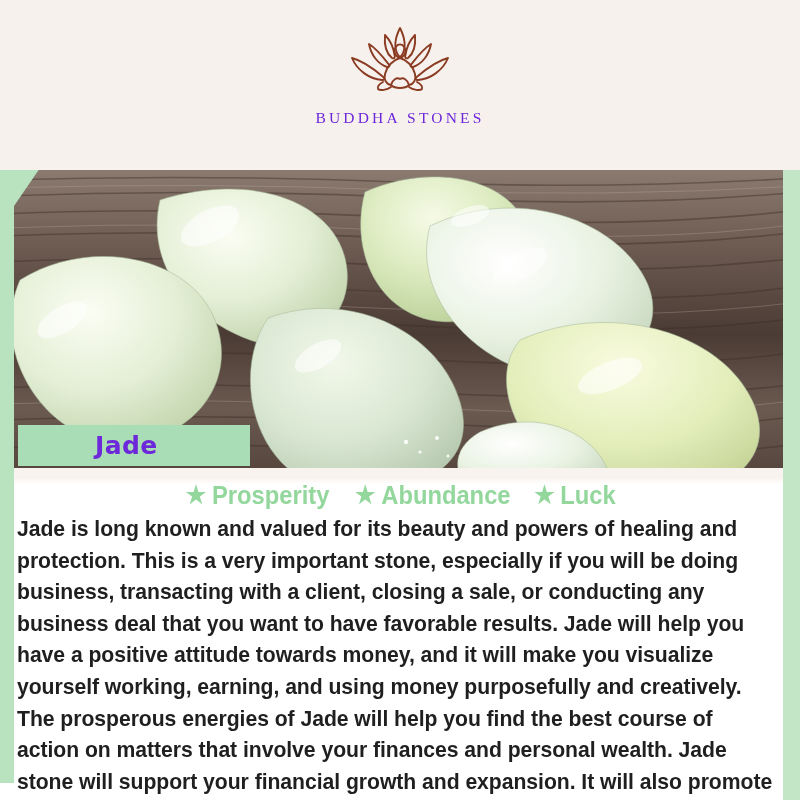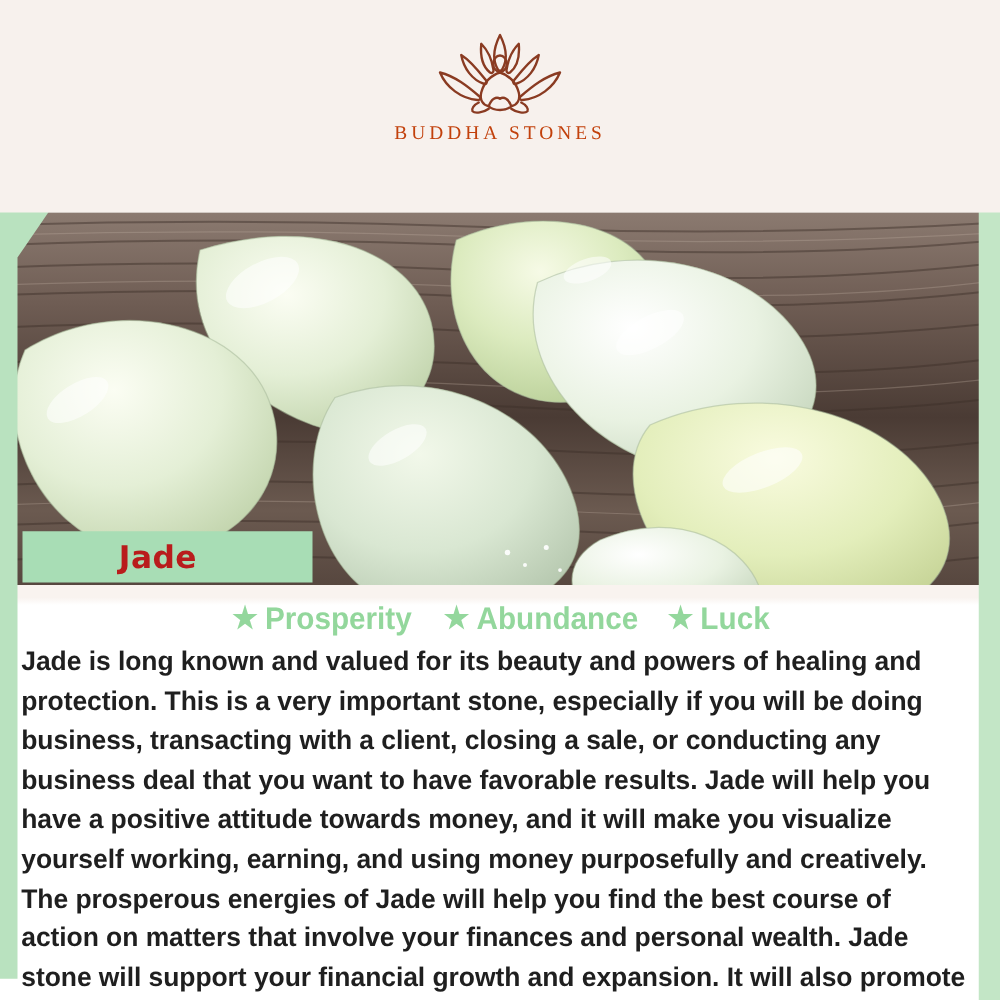--- a/index.html
+++ b/index.html
@@ -91,25 +91,25 @@
     display: flex;
     flex-direction: column;
     align-items: center;
   }
   .logo-mark {
     width: 130px;
     height: 74px;
     display: block;
   }
   .logo-word {
-    margin-top: 2px;
+    margin-top: 13px;
     font-family: "Liberation Serif", serif;
     font-size: 15.5px;
     letter-spacing: 3.2px;
-    color: #c2410c;
+    color: #6d28d9;
     font-weight: 400;
   }
 
   
   .title-band {
     position: absolute;
     left: 165px;
     top: 118px;
     width: 488px;
     height: 54px;
@@ -153,21 +153,21 @@
     top: 425px;
     width: 232px;
     height: 41px;
     background: #a8ddb5;
     z-index: 6;
     display: flex;
     align-items: center;
   }
   .jade-text {
     margin-left: 77px;
-    color: #b91c1c;
+    color: #6d28d9;
     font-family: "DejaVu Sans", sans-serif;
     font-weight: bold;
     font-size: 25px;
     letter-spacing: 0.4px;
   }
 
   
   .content {
     position: absolute;
     left: 0;

